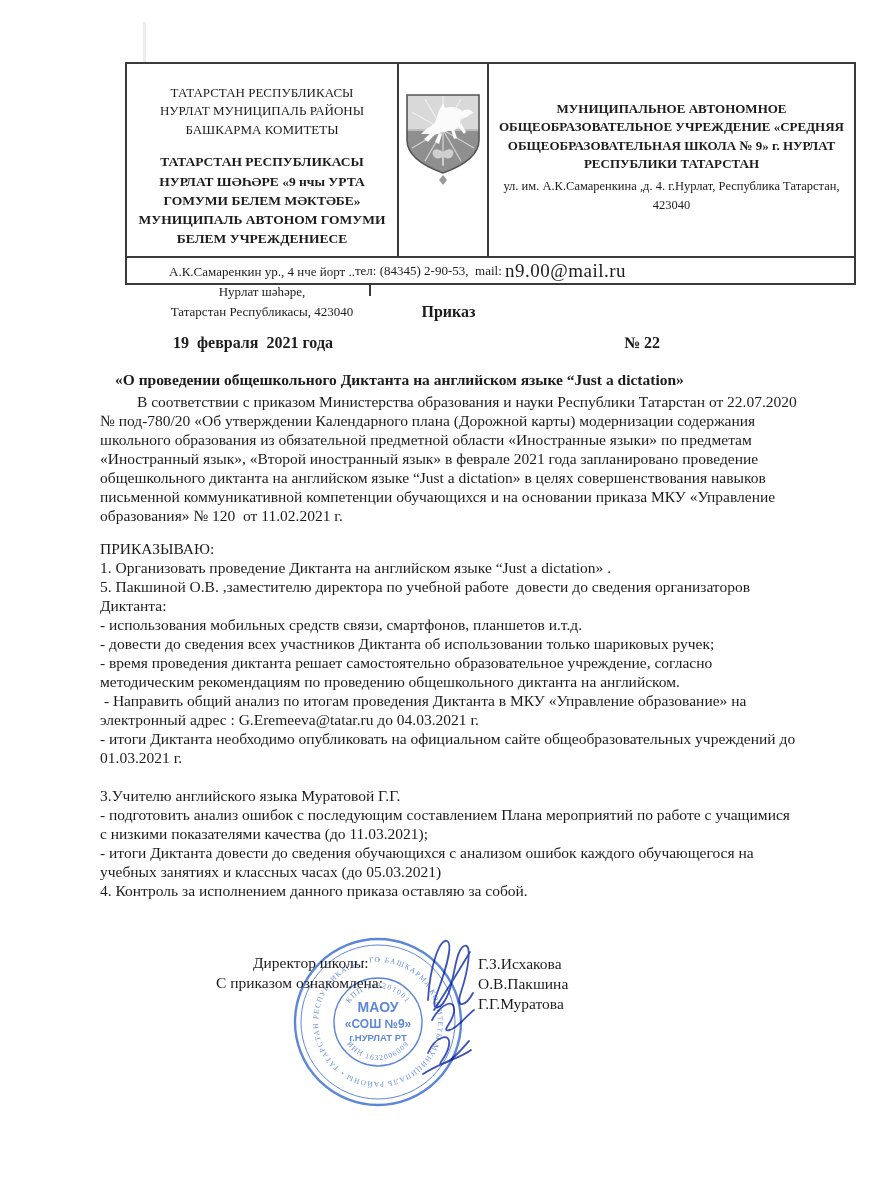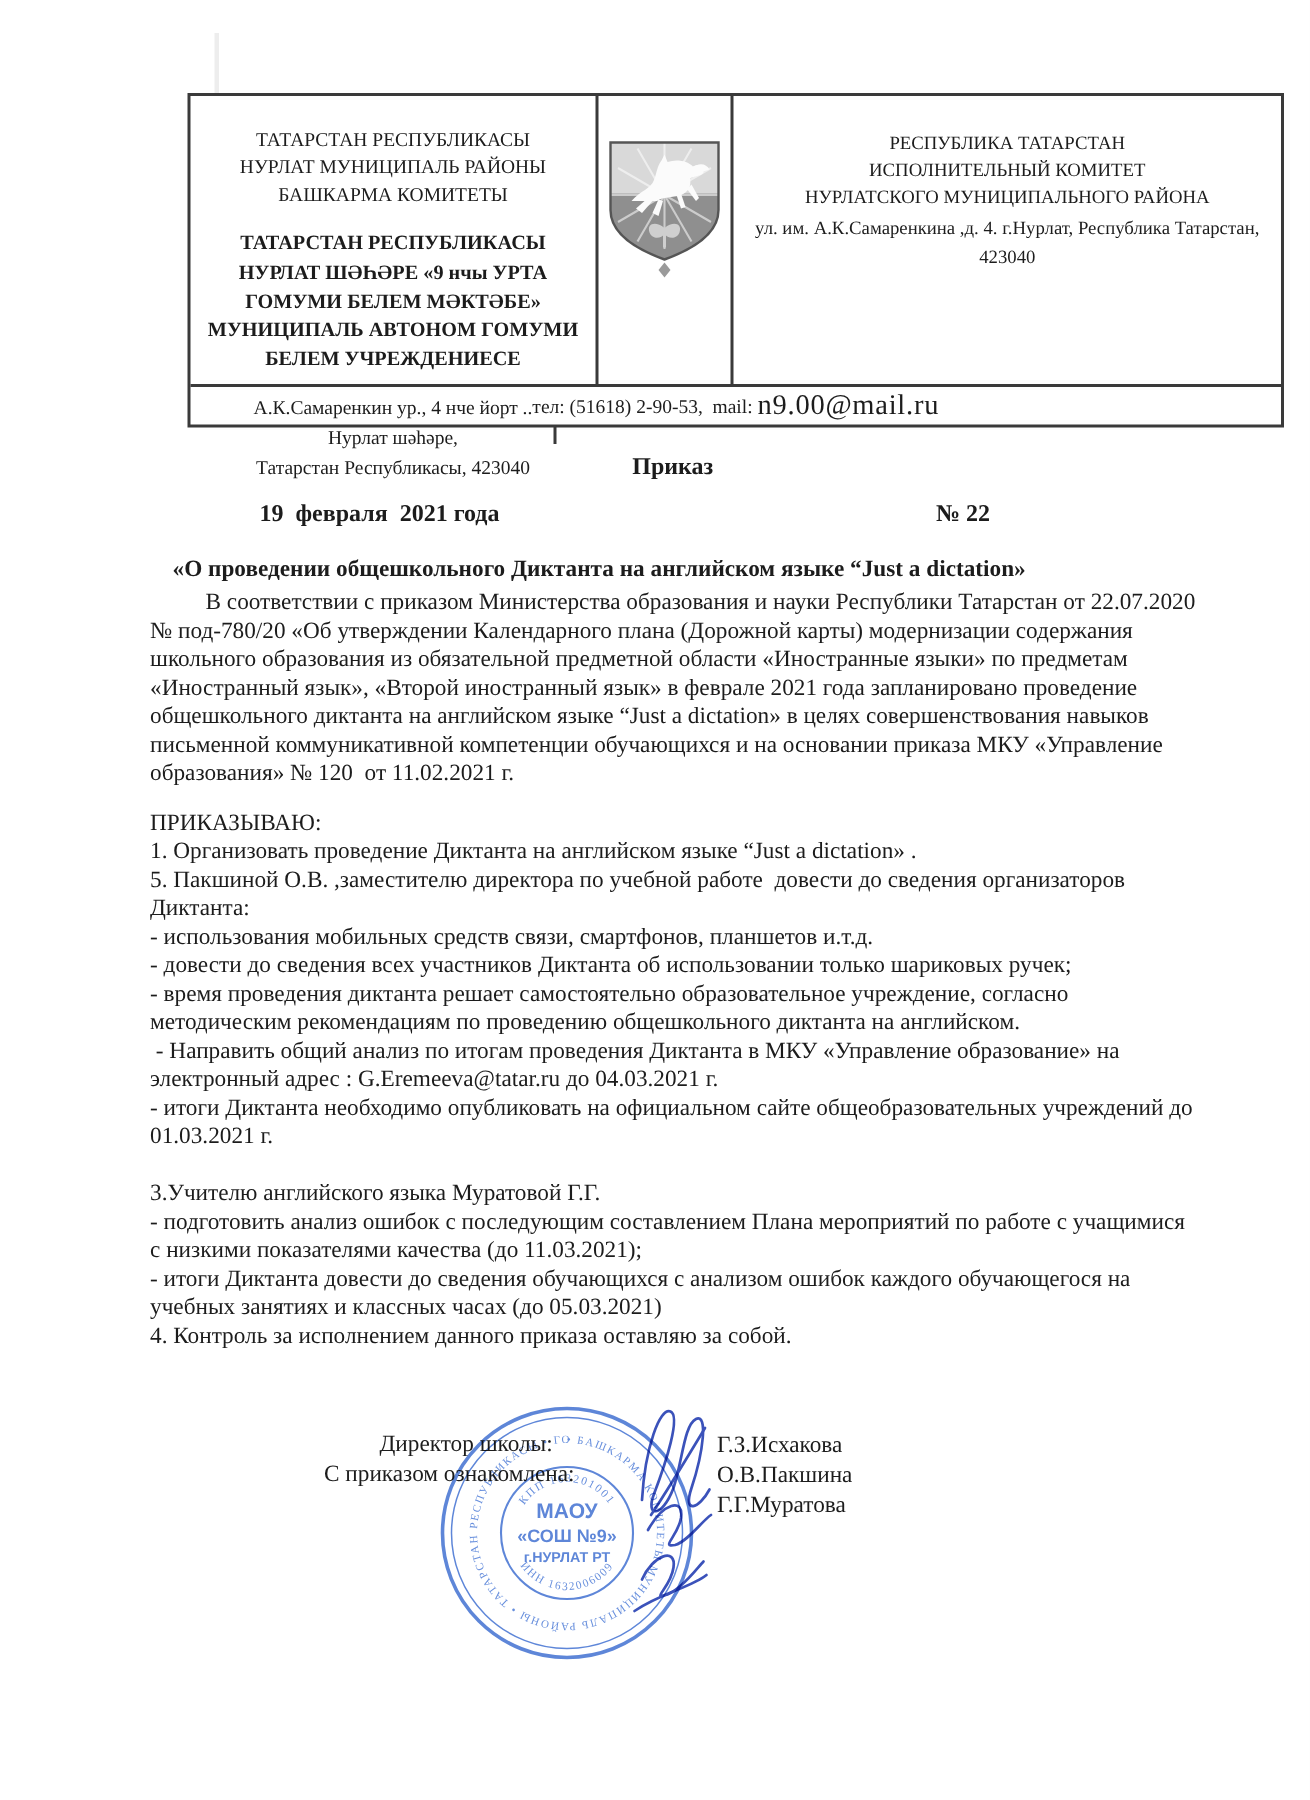--- a/index.html
+++ b/index.html
@@ -119,30 +119,26 @@
             </g>
             <path d="M39,60 C33,55 27,57 29,63 C31,68 37,67 39,64 C41,67 47,68 49,63 C51,57 45,55 39,60 Z" fill="#cfcfcf"></path>
             <rect x="38" y="64" width="2" height="9" fill="#cfcfcf"></rect>
           </g>
           <path d="M3,3 H75 V48 Q75,68 39,81 Q3,68 3,48 Z" fill="none" stroke="#555" stroke-width="1.6"></path>
           <path d="M39,83 l4,5 -4,5 -4,-5 Z" fill="#9a9a9a"></path>
         </svg>
       </div>
 
       <div class="cell cell-right">
-        <div class="h-small-r">
-          <div>РЕСПУБЛИКА  ТАТАРСТАН</div>
-          <div>ИСПОЛНИТЕЛЬНЫЙ КОМИТЕТ</div>
-          <div>НУРЛАТСКОГО МУНИЦИПАЛЬНОГО РАЙОНА</div>
-        </div>
+        <div class="h-bold-r">МУНИЦИПАЛЬНОЕ АВТОНОМНОЕ ОБЩЕОБРАЗОВАТЕЛЬНОЕ УЧРЕЖДЕНИЕ «СРЕДНЯЯ ОБЩЕОБРАЗОВАТЕЛЬНАЯ ШКОЛА № 9» г. НУРЛАТ  РЕСПУБЛИКИ ТАТАРСТАН</div>
         <div class="h-addr-r">ул. им. А.К.Самаренкина ,д. 4. г.Нурлат, Республика Татарстан, 423040</div>
       </div>
     </div>
 
-    <div class="phone-row"><span>тел: (51618) 2-90-53,  mail: </span><span class="email">n9.00@mail.ru</span></div>
+    <div class="phone-row"><span>тел: (84345) 2-90-53,  mail: </span><span class="email">n9.00@mail.ru</span></div>
   </div>
   <div class="tick"></div>
 
   <div class="doc-title">Приказ</div>
   <div class="meta-row">
     <span>19  февраля  2021 года</span>
     <span>№ 22</span>
   </div>
   <div class="doc-subject">«О проведении общешкольного Диктанта на английском языке “Just a dictation»</div>
 

